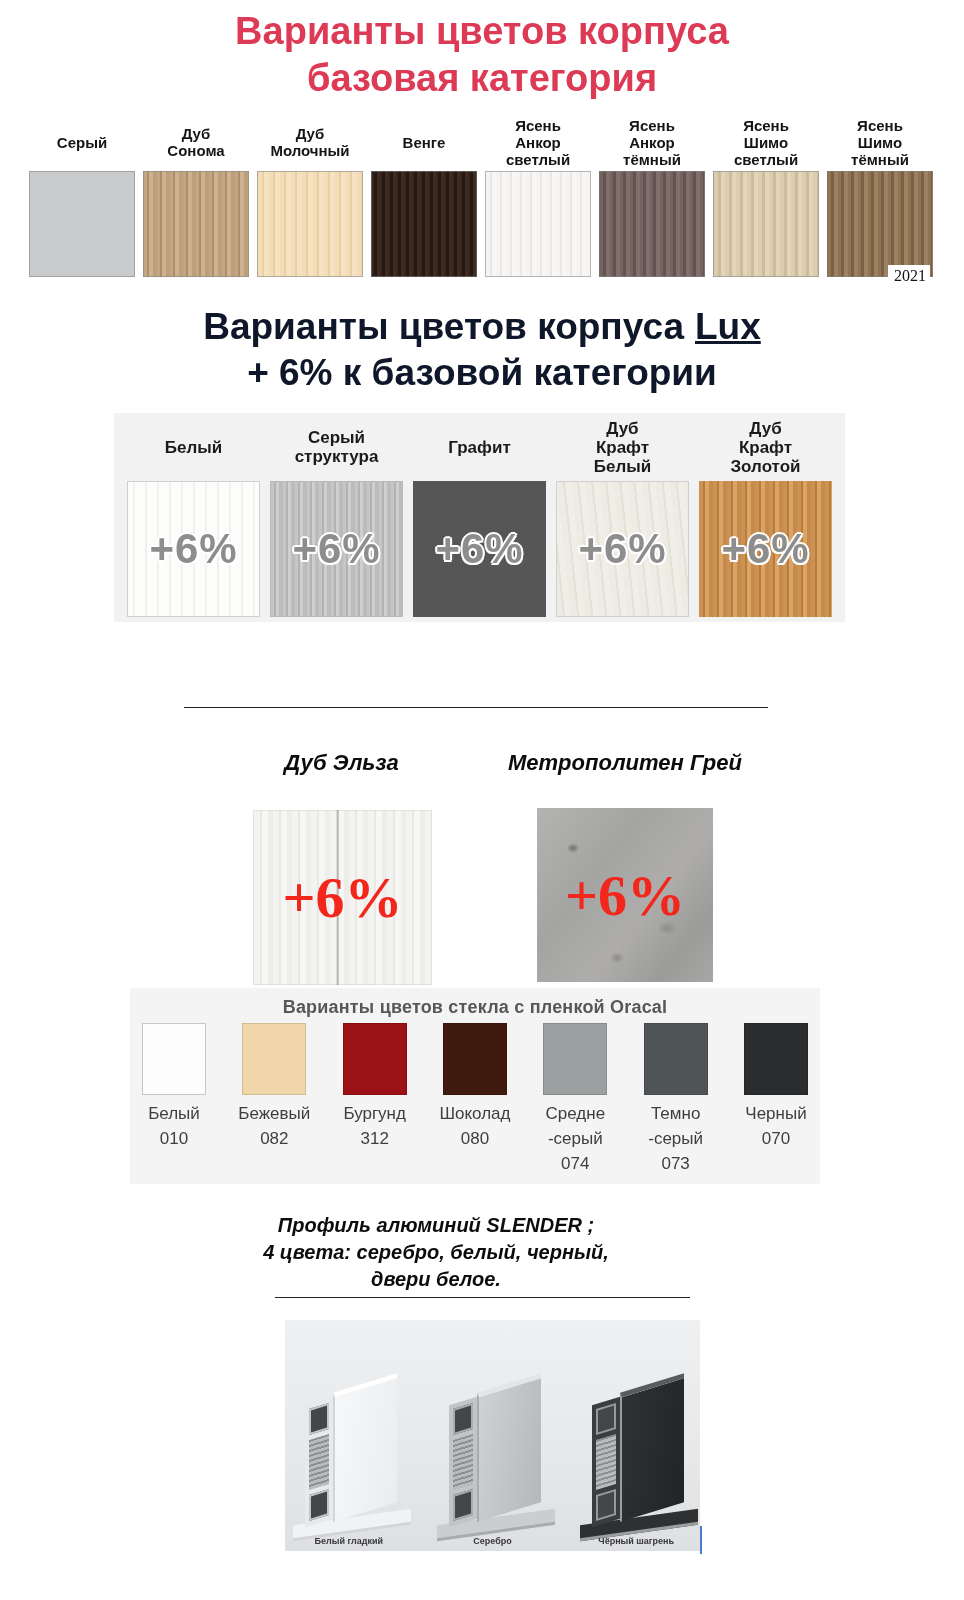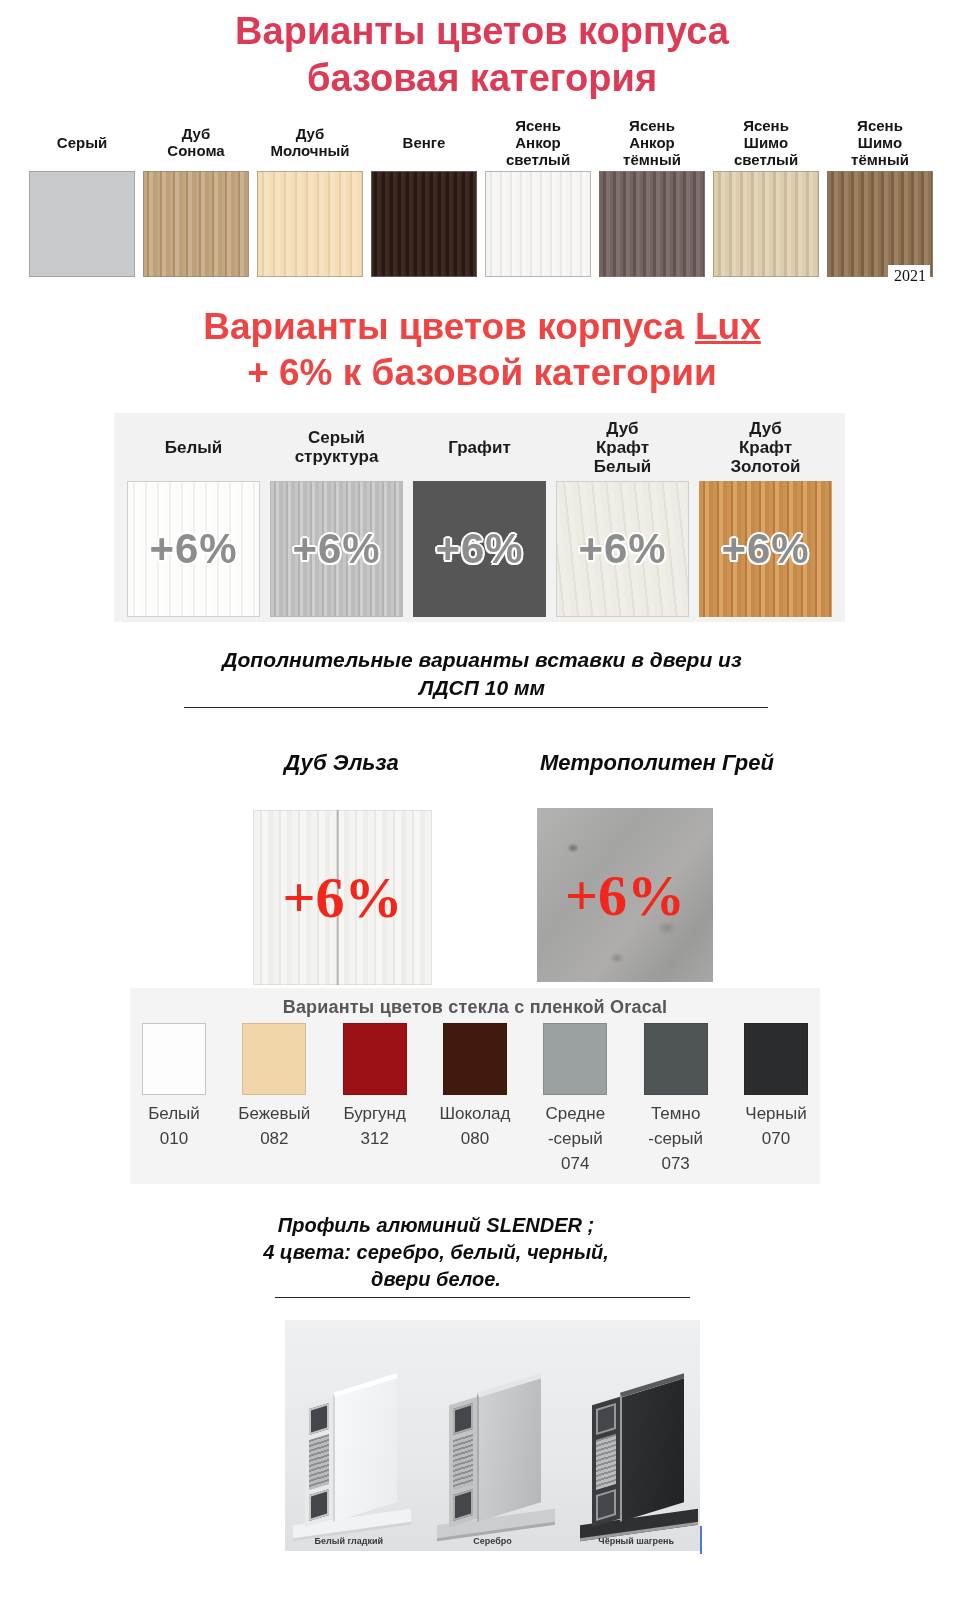--- a/index.html
+++ b/index.html
@@ -21,21 +21,21 @@
   .sw-venge{background:repeating-linear-gradient(90deg,#362520 0 2px,#27170f 2px 5px,#3d2c24 5px 8px);}
   .sw-ankor-sv{background:repeating-linear-gradient(90deg,#f5f4f2 0 4px,#eae8e4 4px 6px,#f8f7f5 6px 10px);}
   .sw-ankor-tm{background:repeating-linear-gradient(90deg,#746360 0 3px,#635350 3px 6px,#80706c 6px 10px);}
   .sw-shimo-sv{background:repeating-linear-gradient(90deg,#dccdaf 0 4px,#cdbb99 4px 7px,#e3d5b9 7px 11px);}
   .sw-shimo-tm{background:repeating-linear-gradient(90deg,#8f7454 0 3px,#7c6043 3px 6px,#9c8262 6px 10px);}
   .year-note{position:absolute;top:265px;left:888px;background:#fff;
              font-family:"Liberation Serif",serif;font-size:16px;color:#111;padding:2px 4px 2px 6px;}
 
   
   .s2-title{position:absolute;top:304px;left:0;width:964px;text-align:center;
-            font-size:37px;line-height:46px;font-weight:bold;color:#ef4444;}
+            font-size:37px;line-height:46px;font-weight:bold;color:#0f172a;}
   .s2-title .lux{text-decoration:underline;margin-left:11px;}
   .s2-panel{position:absolute;top:413px;left:114px;width:731px;height:209px;background:#f2f2f2;
             display:flex;gap:10px;padding:0 13px;box-sizing:border-box;}
   .s2-cell{width:133px;display:flex;flex-direction:column;align-items:center;}
   .s2-cell .lblbox{height:68px;display:flex;align-items:center;justify-content:center;}
   .s2-lbl{font-size:17px;line-height:19px;font-weight:bold;color:#1b1b1b;
           text-align:center;white-space:pre-line;}
   .s2-sw{width:133px;height:136px;box-sizing:border-box;display:flex;align-items:center;justify-content:center;}
   .pct-gray{font-size:42px;font-weight:bold;color:#8d8d8d;letter-spacing:1px;
     text-shadow:-2px 0 0 #fff,2px 0 0 #fff,0 -2px 0 #fff,0 2px 0 #fff,
@@ -51,21 +51,21 @@
 
   
   .s3-head{position:absolute;top:646px;left:0;width:964px;text-align:center;
            font-size:21px;line-height:28px;font-weight:bold;font-style:italic;color:#0c0c0c;}
   .s3-hr{position:absolute;top:707px;left:184px;width:584px;border-top:1.6px solid #222;}
 
   
   .s4-lbl{position:absolute;top:750px;font-size:22px;font-weight:bold;font-style:italic;
           color:#0c0c0c;text-align:center;}
   .s4-lbl.elza{left:253px;width:177px;}
-  .s4-lbl.metro{left:505px;width:240px;margin-left:32px;}
+  .s4-lbl.metro{left:505px;width:240px;}
   .s4-sw{position:absolute;display:flex;align-items:center;justify-content:center;}
   .sw-elza{left:253px;top:810px;width:177px;height:173px;border:1px solid rgba(0,0,0,.07);
     background:
       linear-gradient(90deg,rgba(0,0,0,0) 46.5%,rgba(95,90,84,.5) 47.4%,rgba(0,0,0,0) 48.2%),
       repeating-linear-gradient(90deg,#f3f3f1 0 6px,#e9e8e5 6px 8px,#f6f6f4 8px 14px,#eeedea 14px 19px);}
   .sw-metro{left:537px;top:808px;width:176px;height:174px;
     background:
       radial-gradient(9px 7px at 36px 40px,rgba(60,60,58,.55),rgba(60,60,58,0) 70%),
       radial-gradient(14px 10px at 130px 120px,rgba(120,118,114,.5),rgba(120,118,114,0) 70%),
       radial-gradient(10px 8px at 80px 150px,rgba(100,98,95,.45),rgba(100,98,95,0) 70%),
@@ -224,24 +224,20 @@
           <div class="s2-lbl">Дуб
 Крафт
 Золотой</div>
         </div>
       <div class="s2-sw sw-kraft-z">
           <span class="pct-gray">+6%</span>
         </div>
     </div>
   </div>
 
-  <div class="s3-head">
-    <div>Дополнительные варианты вставки в двери из</div>
-    <div>ЛДСП 10 мм</div>
-  </div>
   <div class="s3-hr"></div>
 
   <div class="s4-lbl elza">Дуб Эльза</div>
   <div class="s4-lbl metro">Метрополитен Грей</div>
   <div class="s4-sw sw-elza">
     <span class="pct-red">+6%</span>
   </div>
   <div class="s4-sw sw-metro">
     <span class="pct-red">+6%</span>
   </div>

